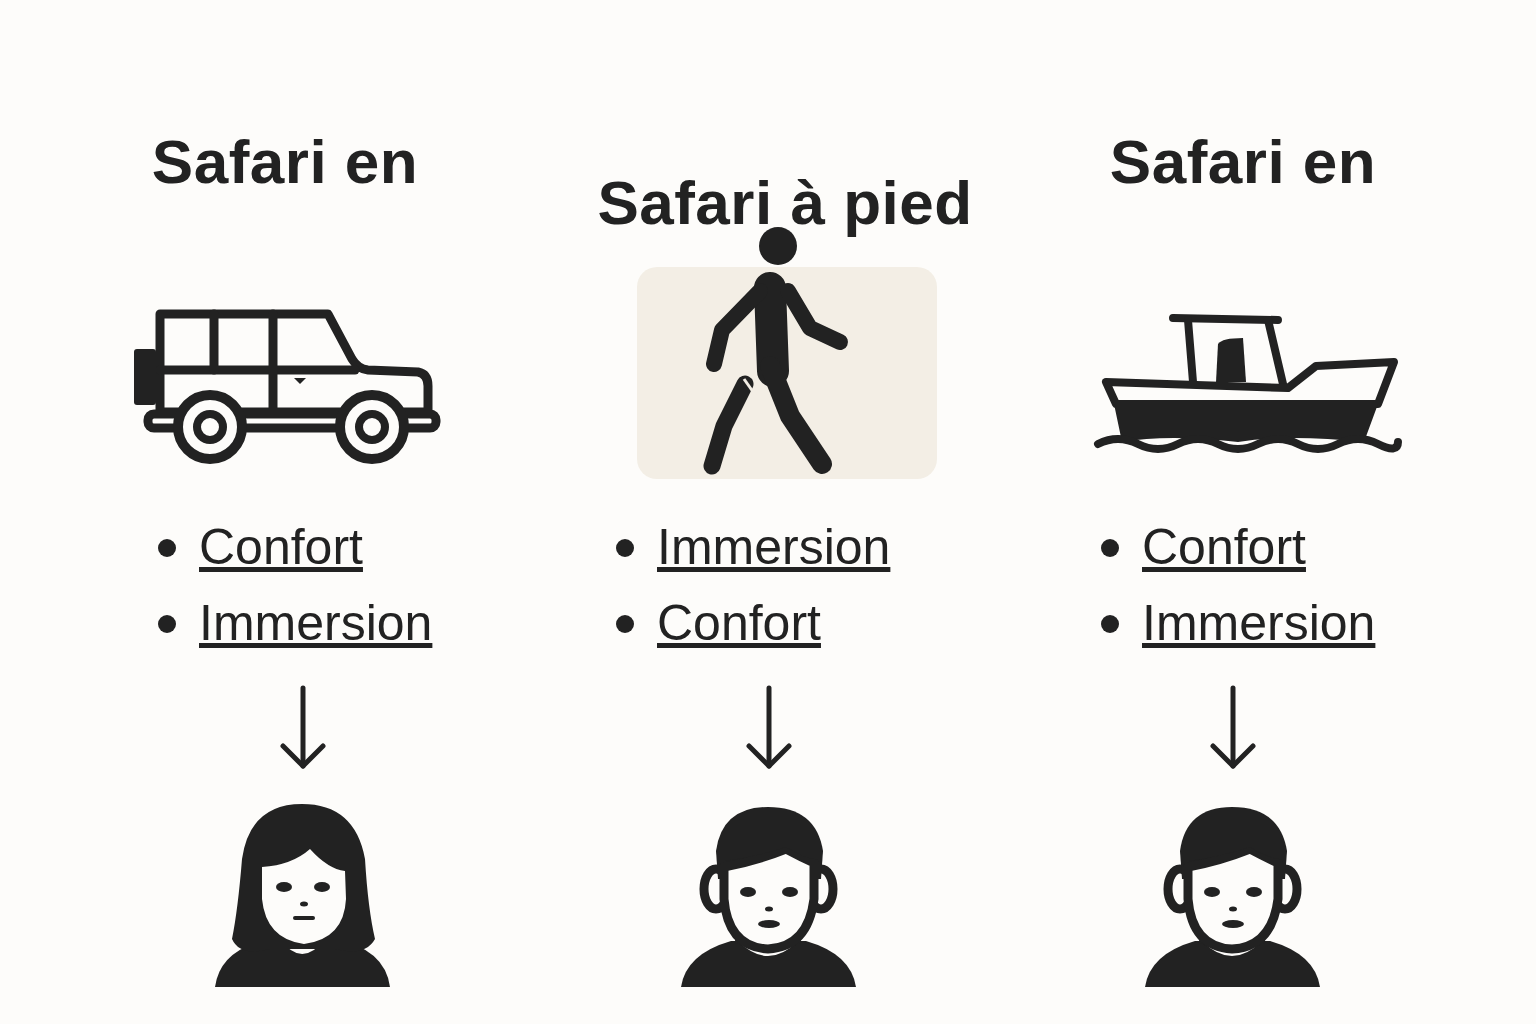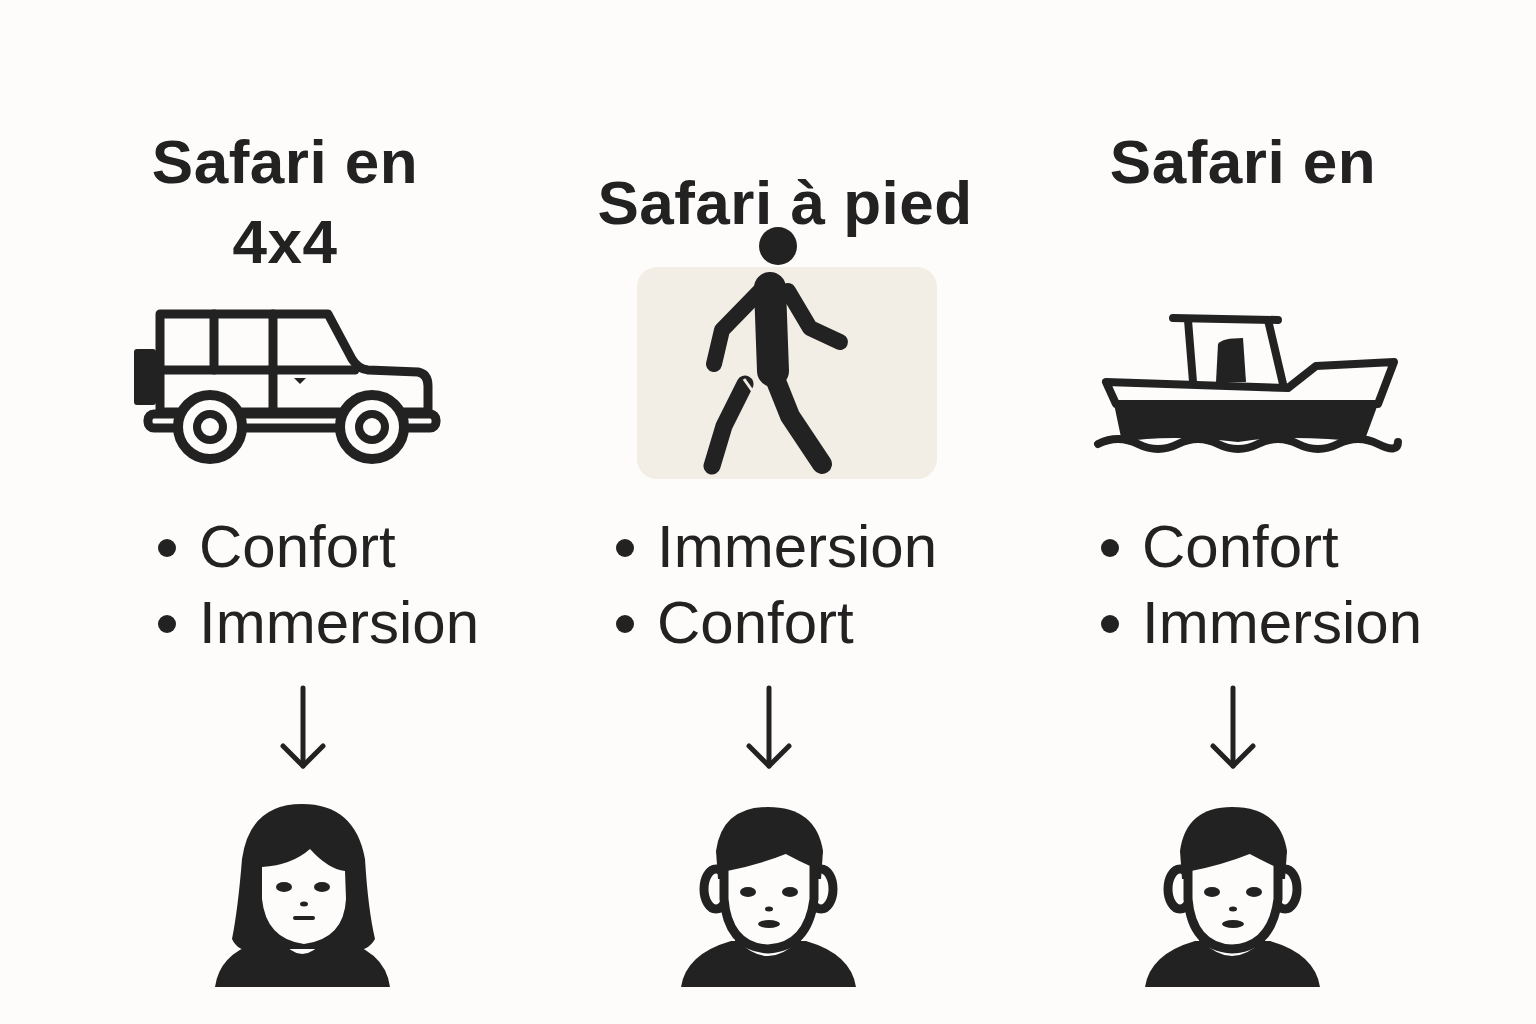--- a/index.html
+++ b/index.html
@@ -20,41 +20,41 @@
       line-height: 80px;
       letter-spacing: 0.5px;
       color: #222222;
     }
     .title span { display: block; }
     .icon { position: absolute; }
     .bullets {
       position: absolute;
       list-style: none;
       margin: 0; padding: 0;
-      font-size: 60px;
+      font-size: 50px;
       line-height: 76px;
       color: #222222;
+      text-decoration: underline;
     }
     .bullets li { position: relative; padding-left: 44px; white-space: nowrap; }
     .bullets li::before {
       content: "";
       position: absolute; left: 3px; top: 30px;
       width: 18px; height: 18px; border-radius: 50%;
       background: #222222;
     }
     .arrow { position: absolute; }
     .person { position: absolute; }
   </style>
 </head>
 <body>
 
 <div class="col" style="left:0; width:570px;">
   <div class="title" style="top:118px; left:0; width:570px;">
     <span>Safari en</span>
-    <span>4x4</span>
   </div>
 
   <svg class="icon" style="left:130px; top:300px;" width="320" height="170" viewBox="0 0 320 170">
     <g fill="none" stroke="#222" stroke-width="9" stroke-linejoin="round" stroke-linecap="round">
 
       <path d="M30 60 L30 10 L198 10 L222 55 Q228 65 238 66 L288 68 Q298 70 298 82 L298 108 L30 108 Z"></path>
 
       <line x1="30" y1="66" x2="225" y2="66"></line>
       <line x1="84" y1="10" x2="84" y2="66"></line>
       <line x1="143" y1="10" x2="143" y2="108"></line>

